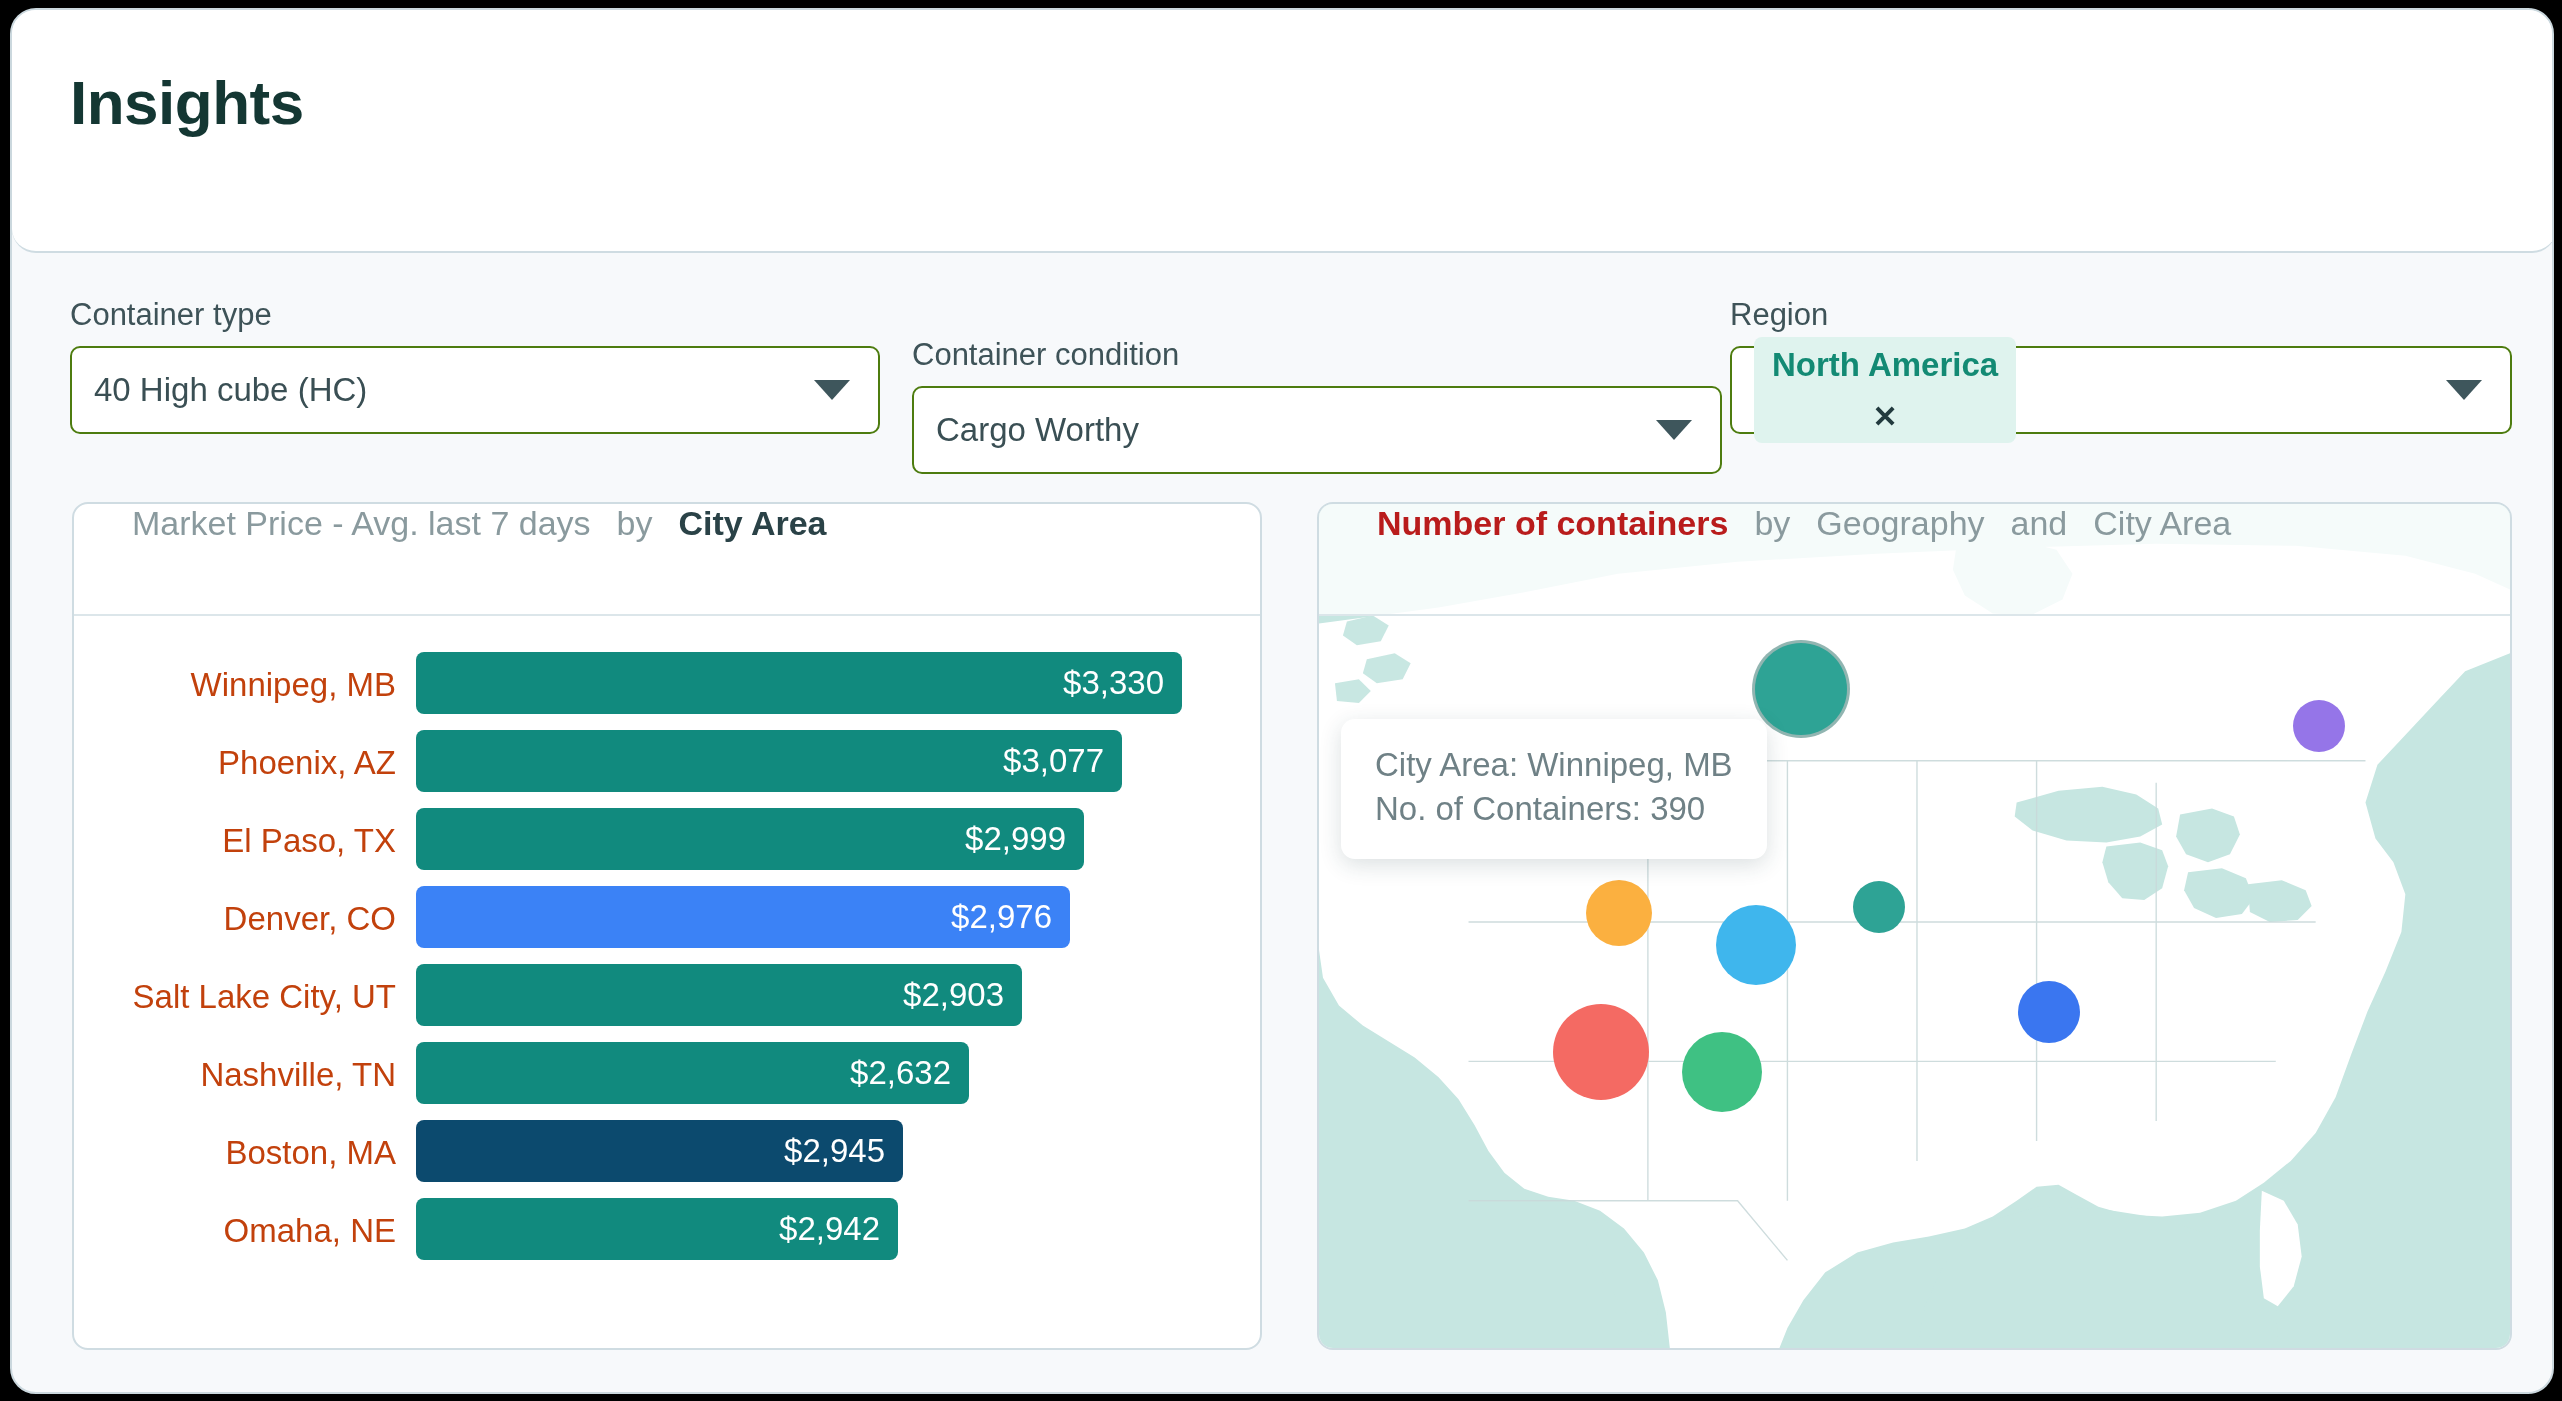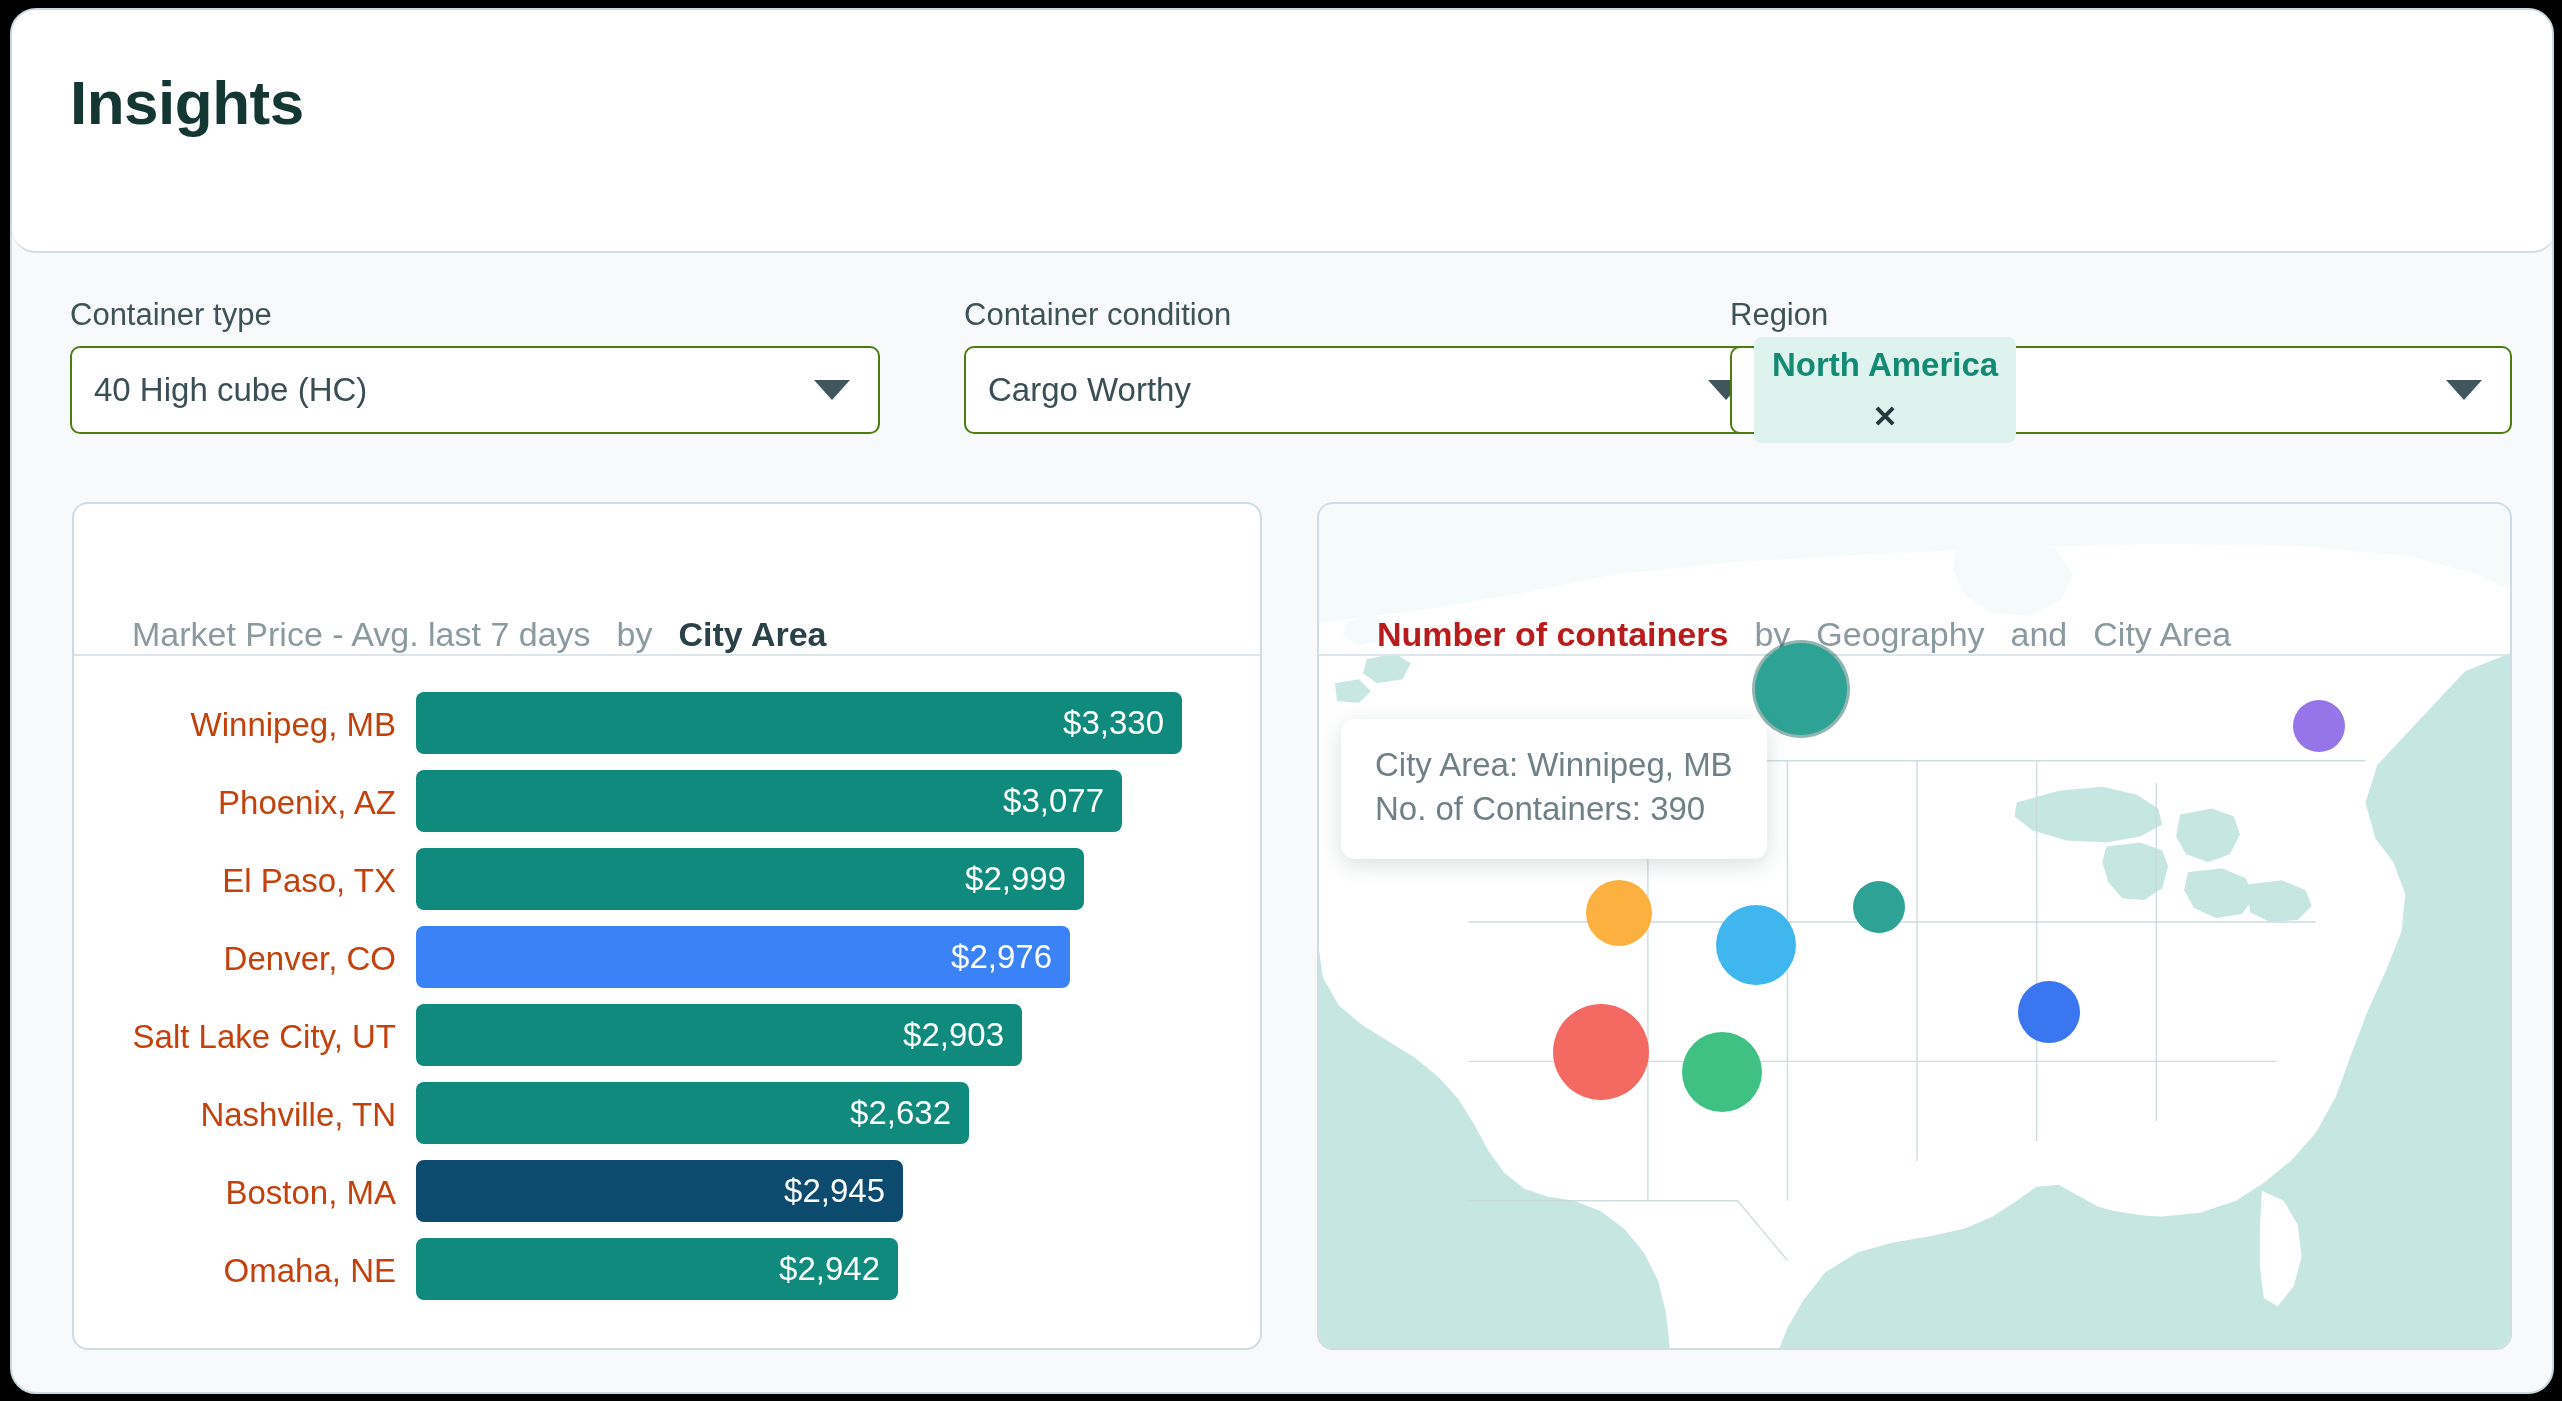--- a/index.html
+++ b/index.html
@@ -119,24 +119,24 @@
     background: #FFFFFF;
     border: 2px solid #CFDCE2;
     border-radius: 16px;
     overflow: hidden;
   }
   #bar-panel  { left: 60px;   top: 492px; width: 1190px; height: 848px; }
   #map-panel  { left: 1305px; top: 492px; width: 1195px; height: 848px; }
 
   .panel-head {
     position: relative;
-    height: 152px;
+    height: 112px;
     border-bottom: 2px solid #DCE6EA;
     display: flex;
-    align-items: flex-end;
+    align-items: flex-start;
     padding-left: 58px;
     gap: 26px;
     z-index: 3;
   }
   .panel-head.map-head {
     background: rgba(255,255,255,0.82);
   }
   .h-metric     { font-size: 34px; color: #8A9A9E; white-space: nowrap; }
   .h-conn       { font-size: 34px; color: #8A9A9E; }
   .h-dim        { font-size: 34px; color: #2A4247; font-weight: 700; white-space: nowrap; }
@@ -228,21 +228,21 @@
   <div class="filters">
 
     <div class="filter" style="left:58px; width:810px;">
       <span class="filter-label">Container type</span>
       <div class="select-box">
         <span class="select-value">40 High cube (HC)</span>
         <span class="caret"></span>
       </div>
     </div>
 
-    <div class="filter" style="left:952px; width:810px;">
+    <div class="filter" style="left:900px; width:810px;margin-top:40px;">
       <span class="filter-label">Container condition</span>
       <div class="select-box">
         <span class="select-value">Cargo Worthy</span>
         <span class="caret"></span>
       </div>
     </div>
 
     <div class="filter" style="left:1718px; width:782px;">
       <span class="filter-label">Region</span>
       <div class="select-box">

